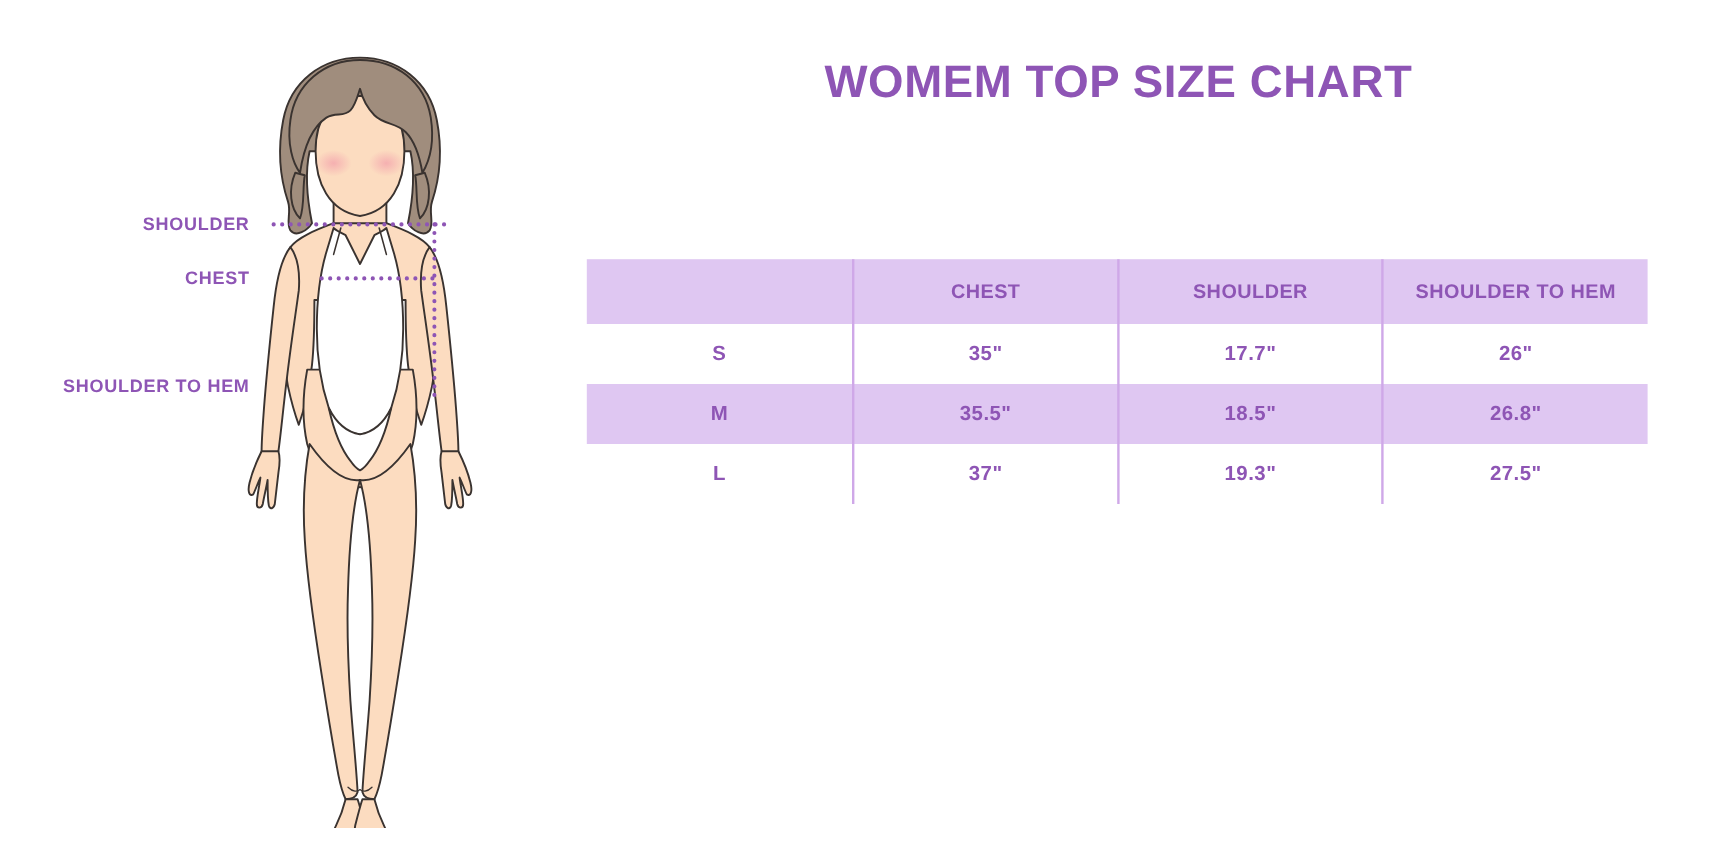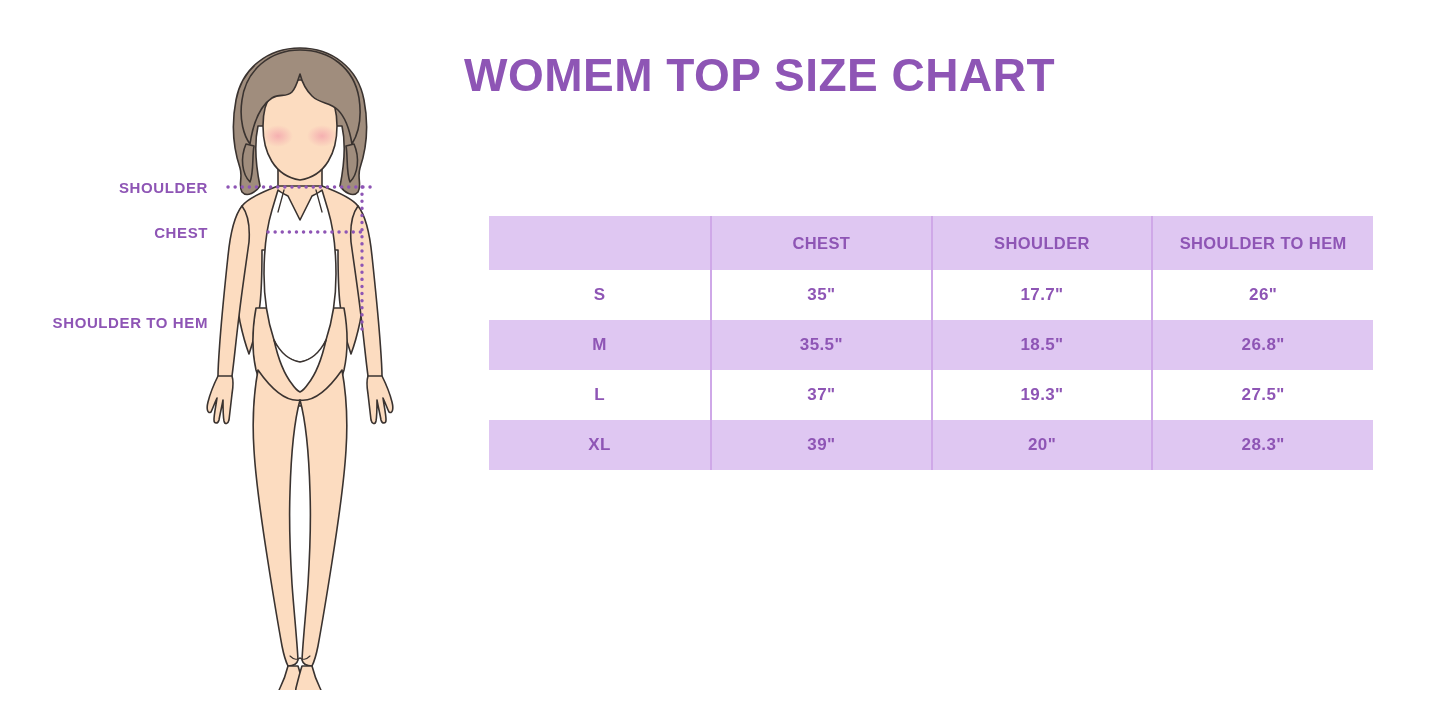--- a/index.html
+++ b/index.html
@@ -11,26 +11,26 @@
     width: 1445px;
     height: 723px;
     position: relative;
     overflow: hidden;
     font-family: "Liberation Sans", sans-serif;
   }
 
   
   #chart-title {
     position: absolute;
-    left: 464px;
+    left: 482px;
     top: 48px;
     width: 900px;
-    text-align: left;
+    text-align: center;
     font-family: "Liberation Sans", sans-serif;
-    font-size: 46px;
+    font-size: 38px;
     font-weight: bold;
     letter-spacing: 0.5px;
     color: #8e55b5;
     white-space: nowrap;
   }
 
   
   #figure-panel {
     position: absolute;
     left: 150px;
@@ -323,21 +323,15 @@
         <td>35.5"</td>
         <td>18.5"</td>
         <td>26.8"</td>
       </tr>
       <tr class="row-plain">
         <td>L</td>
         <td>37"</td>
         <td>19.3"</td>
         <td>27.5"</td>
       </tr>
-      <tr class="row-shaded">
-        <td>XL</td>
-        <td>39"</td>
-        <td>20"</td>
-        <td>28.3"</td>
-      </tr>
     </tbody>
   </table>
 </div>
 
 </body></html>

